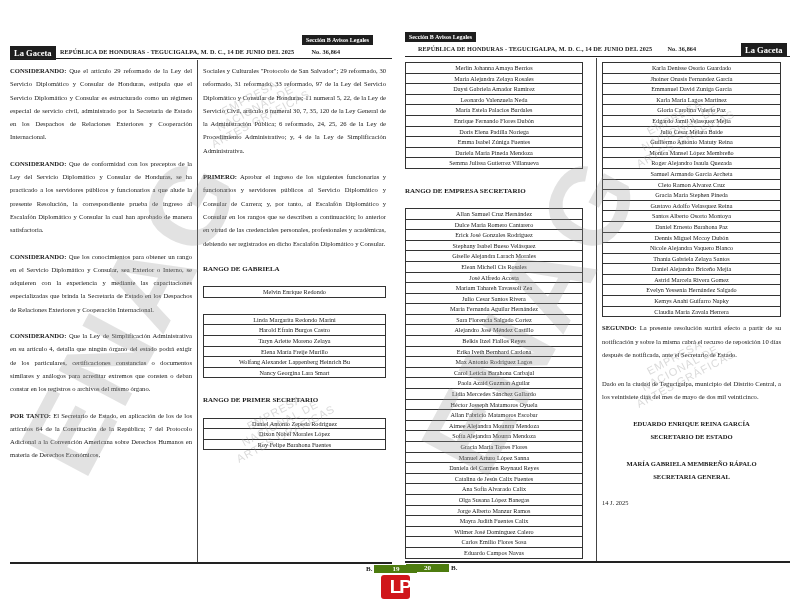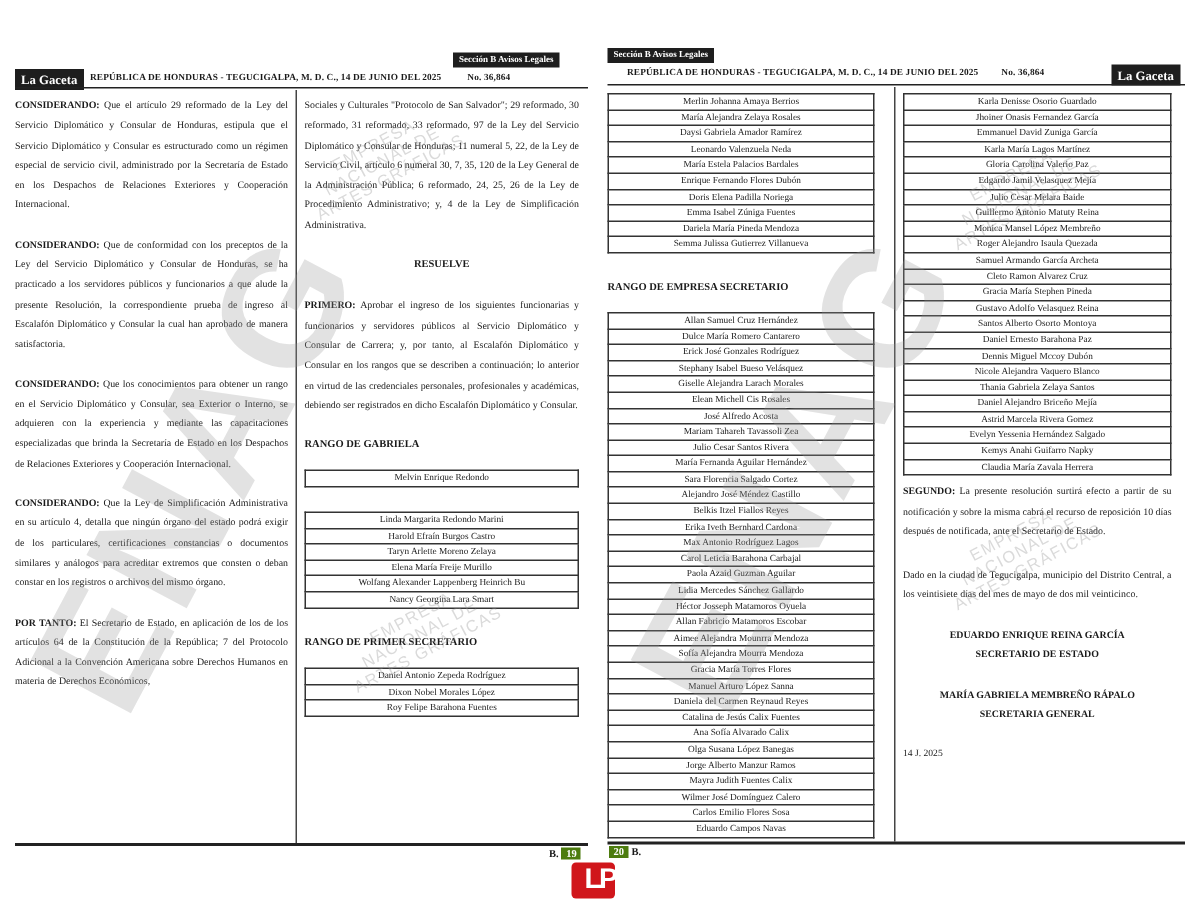--- a/index.html
+++ b/index.html
@@ -22,21 +22,21 @@
   .heading { font-weight:bold; font-size:7px; margin:0; }
   .center-heading { text-align:center; font-weight:bold; font-size:7px; }
 
   table.names { border-collapse:collapse; width:100%; font-size:6.2px; }
   table.names td { border:1px solid #333; text-align:center; height:9.6px; line-height:9.6px; padding:0; white-space:nowrap; overflow:hidden; }
   .ntable { position:absolute; }
 
   .sig { text-align:center; font-weight:bold; font-size:6.6px; line-height:13px; }
 
   .pagenum { position:absolute; font-size:7px; font-weight:bold; white-space:nowrap; }
-  .pagenum .box { display:inline-block; background:#4d7c0f; color:#fff; padding:0 3px; margin:0 2px; }
+  .pagenum .box { display:inline-block; background:#4d7c0f; color:#fff; padding:0 18px; margin:0 2px; }
 
   .watermark { position:absolute; color:rgba(150,150,150,0.28); font-family:"Liberation Sans", sans-serif; font-weight:bold; pointer-events:none; white-space:nowrap; }
   .wm-big { font-size:110px; transform:rotate(-62deg); letter-spacing:6px; }
   .wm-small { font-size:11px; line-height:12px; transform:rotate(-28deg); color:rgba(150,150,150,0.35); text-align:center; font-weight:normal; letter-spacing:1px; }
 
   #lp-logo { position:absolute; left:381px; top:575px; width:29px; height:24px; background:#d0161b; border-radius:3px;
              color:#fff; font-family:"Liberation Sans", sans-serif; font-weight:bold; font-size:19px; line-height:24px; text-align:right; letter-spacing:-2px; }
 </style>
 </head>
 <body>
@@ -56,21 +56,20 @@
   <div class="col" style="left:10px; top:64px; width:182px;">
     <p><b>CONSIDERANDO:</b><span> Que el artículo 29 reformado de la Ley del Servicio Diplomático y Consular de Honduras, estipula que el Servicio Diplomático y Consular es estructurado como un régimen especial de servicio civil, administrado por la Secretaría de Estado en los Despachos de Relaciones Exteriores y Cooperación Internacional.</span></p>
     <p><b>CONSIDERANDO:</b><span> Que de conformidad con los preceptos de la Ley del Servicio Diplomático y Consular de Honduras, se ha practicado a los servidores públicos y funcionarios a que alude la presente Resolución, la correspondiente prueba de ingreso al Escalafón Diplomático y Consular la cual han aprobado de manera satisfactoria.</span></p>
     <p><b>CONSIDERANDO:</b><span> Que los conocimientos para obtener un rango en el Servicio Diplomático y Consular, sea Exterior o Interno, se adquieren con la experiencia y mediante las capacitaciones especializadas que brinda la Secretaría de Estado en los Despachos de Relaciones Exteriores y Cooperación Internacional.</span></p>
     <p><b>CONSIDERANDO:</b><span> Que la Ley de Simplificación Administrativa en su artículo 4, detalla que ningún órgano del estado podrá exigir de los particulares, certificaciones constancias o documentos similares y análogos para acreditar extremos que consten o deban constar en los registros o archivos del mismo órgano.</span></p>
     <p><b>POR TANTO:</b><span> El Secretario de Estado, en aplicación de los de los artículos 64 de la Constitución de la República; 7 del Protocolo Adicional a la Convención Americana sobre Derechos Humanos en materia de Derechos Económicos,</span></p>
   </div>
 
   <div class="col" style="left:203px; top:64px; width:183px;">
     <p>Sociales y Culturales "Protocolo de San Salvador"; 29 reformado, 30 reformado, 31 reformado, 33 reformado, 97 de la Ley del Servicio Diplomático y Consular de Honduras; 11 numeral 5, 22, de la Ley de Servicio Civil, artículo 6 numeral 30, 7, 35, 120 de la Ley General de la Administración Pública; 6 reformado, 24, 25, 26 de la Ley de Procedimiento Administrativo; y, 4 de la Ley de Simplificación Administrativa.</p>
-    <div class="center-heading" style="margin:4px 0 14px 0;">RESUELVE</div>
     <p><b>PRIMERO:</b><span> Aprobar el ingreso de los siguientes funcionarias y funcionarios y servidores públicos al Servicio Diplomático y Consular de Carrera; y, por tanto, al Escalafón Diplomático y Consular en los rangos que se describen a continuación; lo anterior en virtud de las credenciales personales, profesionales y académicas, debiendo ser registrados en dicho Escalafón Diplomático y Consular.</span></p>
     <div class="heading" style="margin:6px 0 10px 0;">RANGO DE GABRIELA</div>
     <table class="names" style="margin-bottom:16px;">
         <tbody>
       <tr>
             <td>Melvin Enrique Redondo</td>
           </tr>
     </tbody>
       </table>
     <table class="names" style="margin-bottom:16px;">

